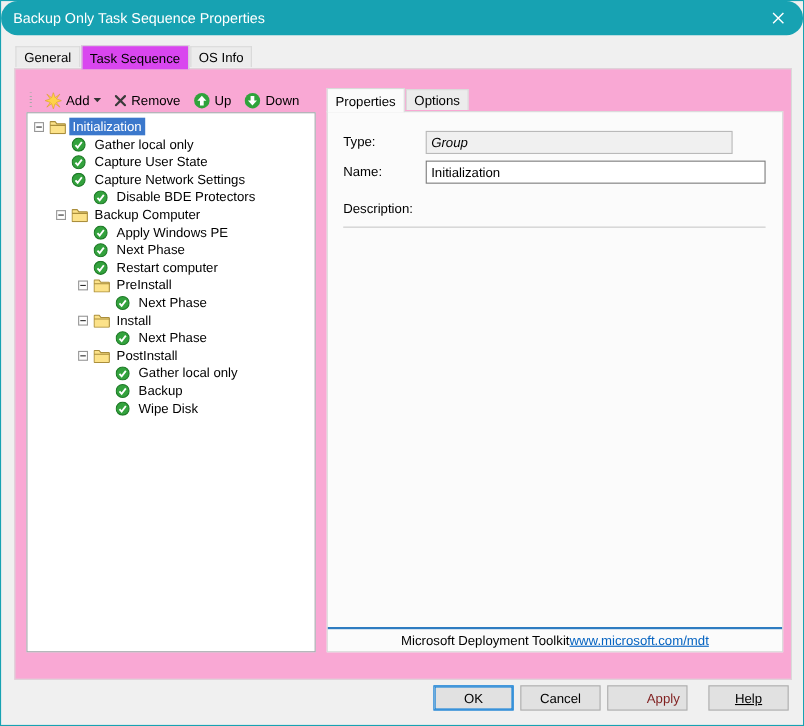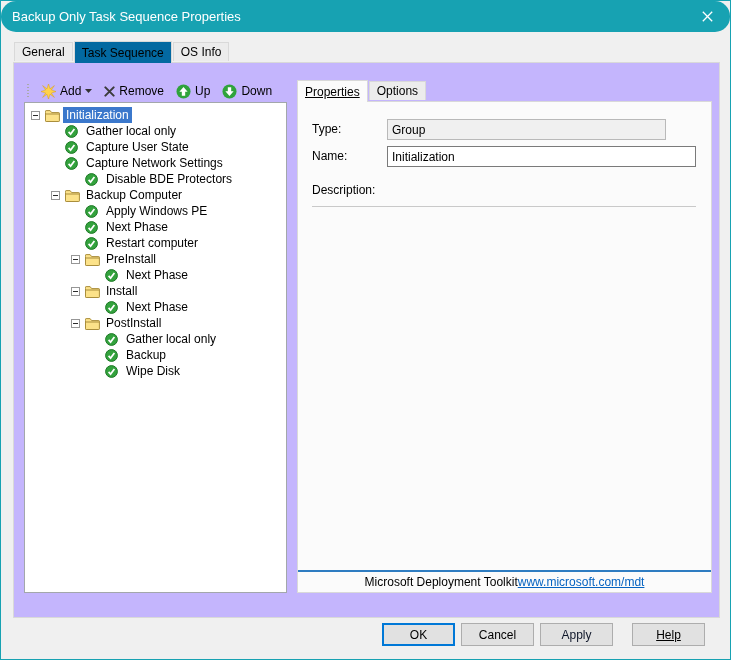--- a/index.html
+++ b/index.html
@@ -52,29 +52,29 @@
     border: 1px solid #d9d9d9;
     border-bottom: none;
     font-size: 12px;
     white-space: nowrap;
     cursor: pointer;
   }
   .tab.active {
     height: 22px;
     margin-bottom: 0;
     padding-top: 4px;
-    background: #0369a1;
+    background: #d946ef;
   }
 
   .tab-page {
     position: absolute;
     left: 12px; top: 61px;
     width: 707px; height: 556px;
     border: 1px solid #d9d9d9;
-    background: #c4b5fd;
+    background: #f9a8d4;
   }
 
   
   .left-panel { position: absolute; left: 10px; top: 17px; width: 263px; bottom: 24px; }
   .toolbar { height: 22px; display: flex; align-items: center; }
   .grip {
     width: 2px; height: 15px;
     margin: 0 6px 0 3px;
     background: repeating-linear-gradient(to bottom, #a9a9a9 0 1px, transparent 1px 3px);
   }
@@ -113,66 +113,66 @@
   .tree-label { padding: 1px 3px; }
   .tree-row.selected .tree-label { background: var(--c-selection, #3b78cc); color: #fff; }
 
   
   .right-panel { position: absolute; left: 283px; top: 17px; width: 415px; bottom: 24px; }
   .sub-tabstrip {
     position: absolute; left: 0; top: 0; height: 22px;
     display: flex; align-items: flex-end;
     z-index: 2;
   }
-  .sub-tabstrip .tab.active { background: #fbfbfb; text-decoration: underline; }
+  .sub-tabstrip .tab.active { background: #fbfbfb; }
   .detail-box {
     position: absolute;
     top: 21px; left: 0; right: 0; bottom: 0;
     border: 1px solid #d9d9d9;
     background: #fbfbfb;
   }
 
   .form { padding: 17px 15px 0 14px; }
   .form-row { display: flex; margin-bottom: 6px; }
   .form-label { flex: none; width: 75px; padding-top: 3px; font-size: 12px; }
   .field {
     flex: 1;
     height: 21px;
     border: 1px solid #7a7a7a;
     background: #fff;
     font: 12px "Liberation Sans", sans-serif;
     padding: 2px 4px;
     outline: none;
   }
-  .field.readonly { background: #f0f0f0; border-color: #b9b9b9; margin-right: 30px; color: #000; }
+  .field.readonly { background: #f0f0f0; border-color: #b9b9b9; margin-right: 30px; color: #000; font-style: italic; }
   .desc-row { margin-top: 13px; }
   textarea.field { height: 50px; resize: none; }
   .form-sep { border-top: 1px solid #c9c9c9; margin-top: 9px; }
 
   .panel-footer {
     position: absolute; left: 0; right: 0; bottom: 0;
     height: 22px;
     border-top: 2px solid var(--c-footer-line, #2e7cc1);
     display: flex; align-items: center; justify-content: center;
     font-size: 12px;
   }
   .mdt-link { color: var(--c-link, #0563c1); text-decoration: underline; cursor: pointer; }
 
   
-  .button-bar { position: absolute; right: 25px; bottom: 13px; display: flex; margin-top: 19px; }
+  .button-bar { position: absolute; right: 13px; bottom: 13px; display: flex; margin-top: 19px; }
   .btn {
     width: 73px; height: 23px;
     margin-left: 6px;
     background: #e1e1e1;
     border: 1px solid #adadad;
     font: 12px "Liberation Sans", sans-serif;
     cursor: pointer;
   }
   .btn.focused { border-color: #0078d7; box-shadow: inset 0 0 0 1px #0078d7; }
-  .btn.disabled { color: #0f172a; }
+  .btn.disabled { color: #7f1d1d; text-align: right; }
   .btn.help-gap { margin-left: 19px; text-decoration: underline; }
 </style>
 </head>
 <body>
 
 <div class="window">
 
   <div class="titlebar">
     <span class="title-text">Backup Only Task Sequence Properties</span>
     <div class="close-btn">

